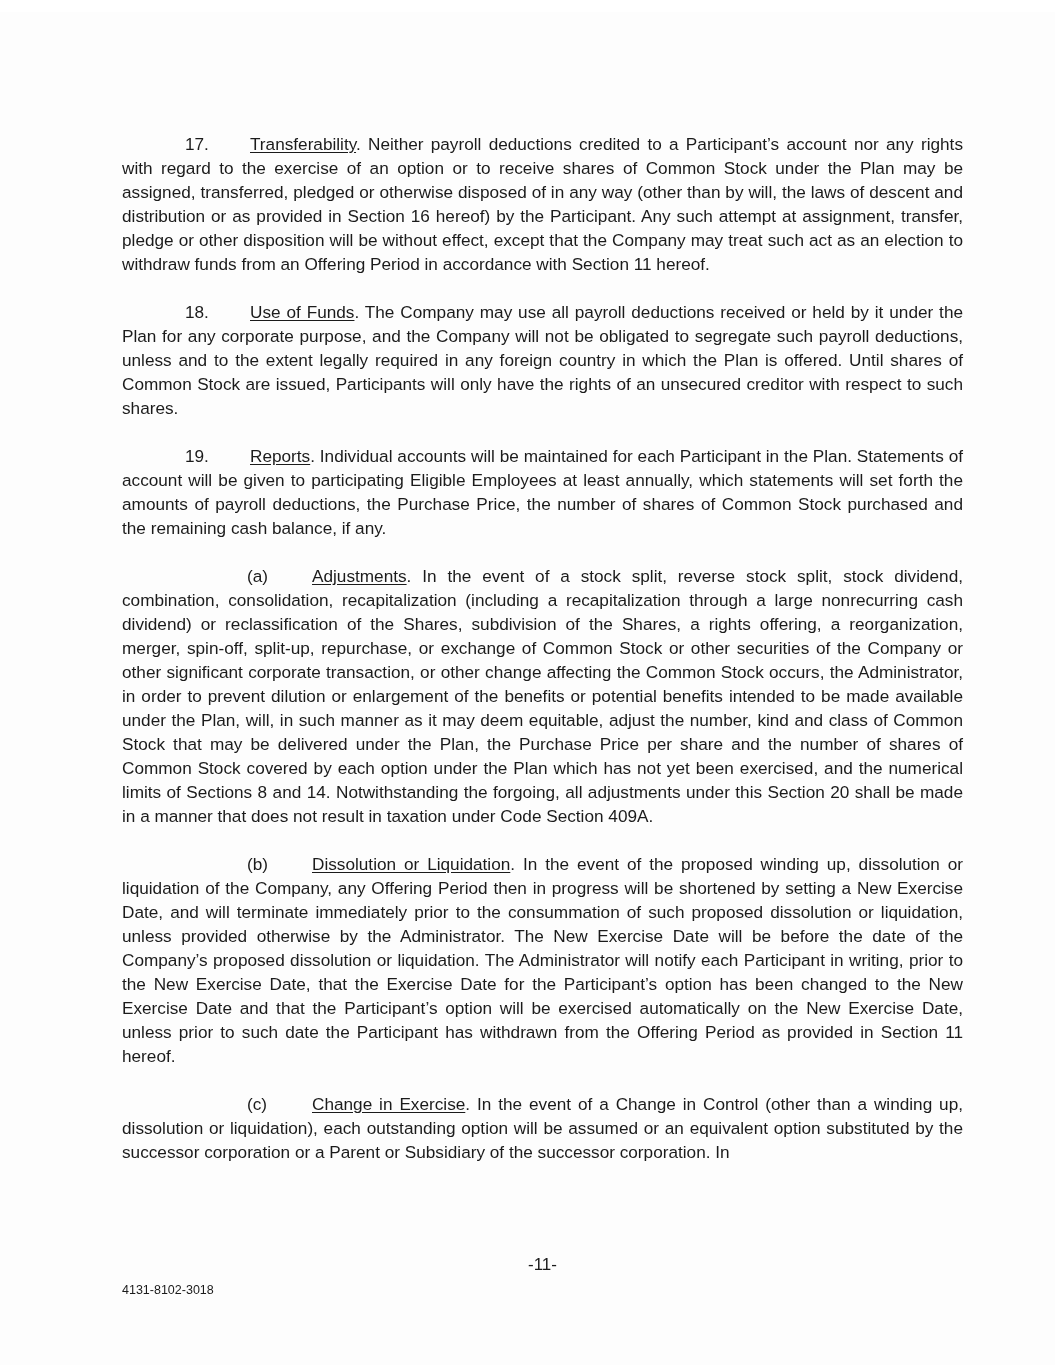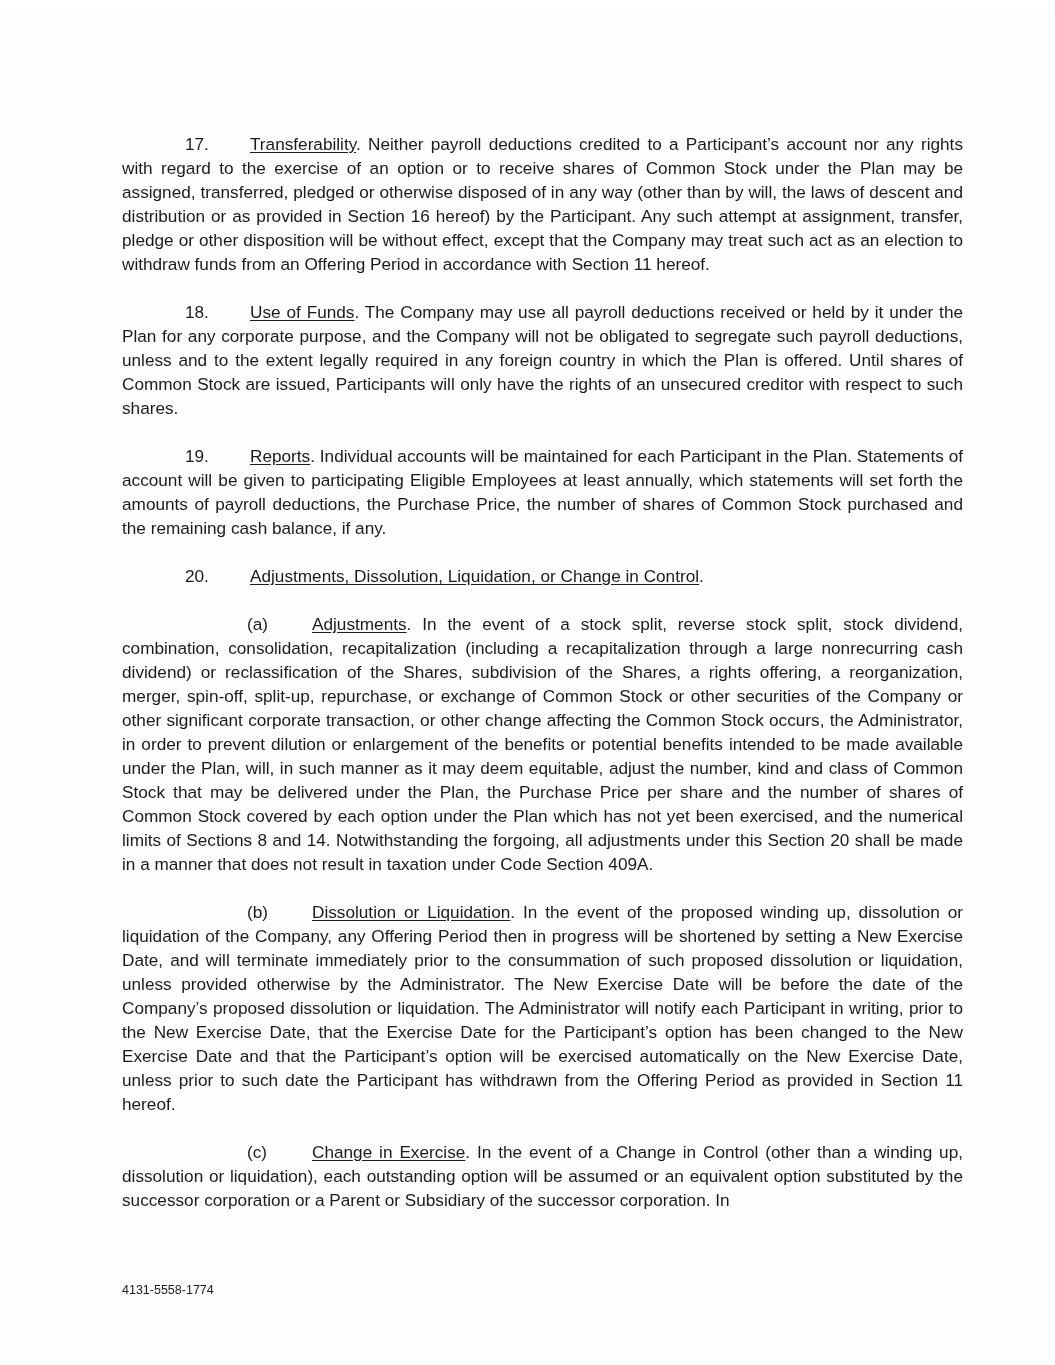--- a/index.html
+++ b/index.html
@@ -59,24 +59,24 @@
 
 <div class="page">
   <div class="content">
 
     <p class="para indent-main"><span class="num">17.</span><span class="head">Transferability</span><span>.  Neither payroll deductions credited to a Participant’s account nor any rights with regard to the exercise of an option or to receive shares of Common Stock under the Plan may be assigned, transferred, pledged or otherwise disposed of in any way (other than by will, the laws of descent and distribution or as provided in Section 16 hereof) by the Participant.  Any such attempt at assignment, transfer, pledge or other disposition will be without effect, except that the Company may treat such act as an election to withdraw funds from an Offering Period in accordance with Section 11 hereof.</span></p>
 
     <p class="para indent-main"><span class="num">18.</span><span class="head">Use of Funds</span><span>.  The Company may use all payroll deductions received or held by it under the Plan for any corporate purpose, and the Company will not be obligated to segregate such payroll deductions, unless and to the extent legally required in any foreign country in which the Plan is offered.  Until shares of Common Stock are issued, Participants will only have the rights of an unsecured creditor with respect to such shares.</span></p>
 
     <p class="para indent-main"><span class="num">19.</span><span class="head">Reports</span><span>.  Individual accounts will be maintained for each Participant in the Plan.  Statements of account will be given to participating Eligible Employees at least annually, which statements will set forth the amounts of payroll deductions, the Purchase Price, the number of shares of Common Stock purchased and the remaining cash balance, if any.</span></p>
 
-    <p class="para indent-main"><span class="num">20.</span><span class="head">Adjustments, Dissolution, Liquidation, or Change in Control</span><span>.</span></p>
 
     <p class="para indent-sub"><span class="num">(a)</span><span class="head">Adjustments</span><span>.  In the event of a stock split, reverse stock split, stock dividend, combination, consolidation, recapitalization (including a recapitalization through a large nonrecurring cash dividend) or reclassification of the Shares, subdivision of the Shares, a rights offering, a reorganization, merger, spin-off, split-up, repurchase, or exchange of Common Stock or other securities of the Company or other significant corporate transaction, or other change affecting the Common Stock occurs, the Administrator, in order to prevent dilution or enlargement of the benefits or potential benefits intended to be made available under the Plan, will, in such manner as it may deem equitable, adjust the number, kind and class of Common Stock that may be delivered under the Plan, the Purchase Price per share and the number of shares of Common Stock covered by each option under the Plan which has not yet been exercised, and the numerical limits of Sections 8 and 14.  Notwithstanding the forgoing, all adjustments under this Section 20 shall be made in a manner that does not result in taxation under Code Section 409A.</span></p>
 
     <p class="para indent-sub"><span class="num">(b)</span><span class="head">Dissolution or Liquidation</span><span>.  In the event of the proposed winding up, dissolution or liquidation of the Company, any Offering Period then in progress will be shortened by setting a New Exercise Date, and will terminate immediately prior to the consummation of such proposed dissolution or liquidation, unless provided otherwise by the Administrator.  The New Exercise Date will be before the date of the Company’s proposed dissolution or liquidation.  The Administrator will notify each Participant in writing, prior to the New Exercise Date, that the Exercise Date for the Participant’s option has been changed to the New Exercise Date and that the Participant’s option will be exercised automatically on the New Exercise Date, unless prior to such date the Participant has withdrawn from the Offering Period as provided in Section 11 hereof.</span></p>
 
     <p class="para indent-sub"><span class="num">(c)</span><span class="head">Change in Exercise</span><span>.  In the event of a Change in Control (other than a winding up, dissolution or liquidation), each outstanding option will be assumed or an equivalent option substituted by the successor corporation or a Parent or Subsidiary of the successor corporation.  In</span></p>
 
   </div>
 
-  <div class="footer-doc-id">4131-5558-1774</div>
+  <div class="footer-page-number">-11-</div>
+  <div class="footer-doc-id">4131-8102-3018</div>
 </div>
 
 </body></html>

